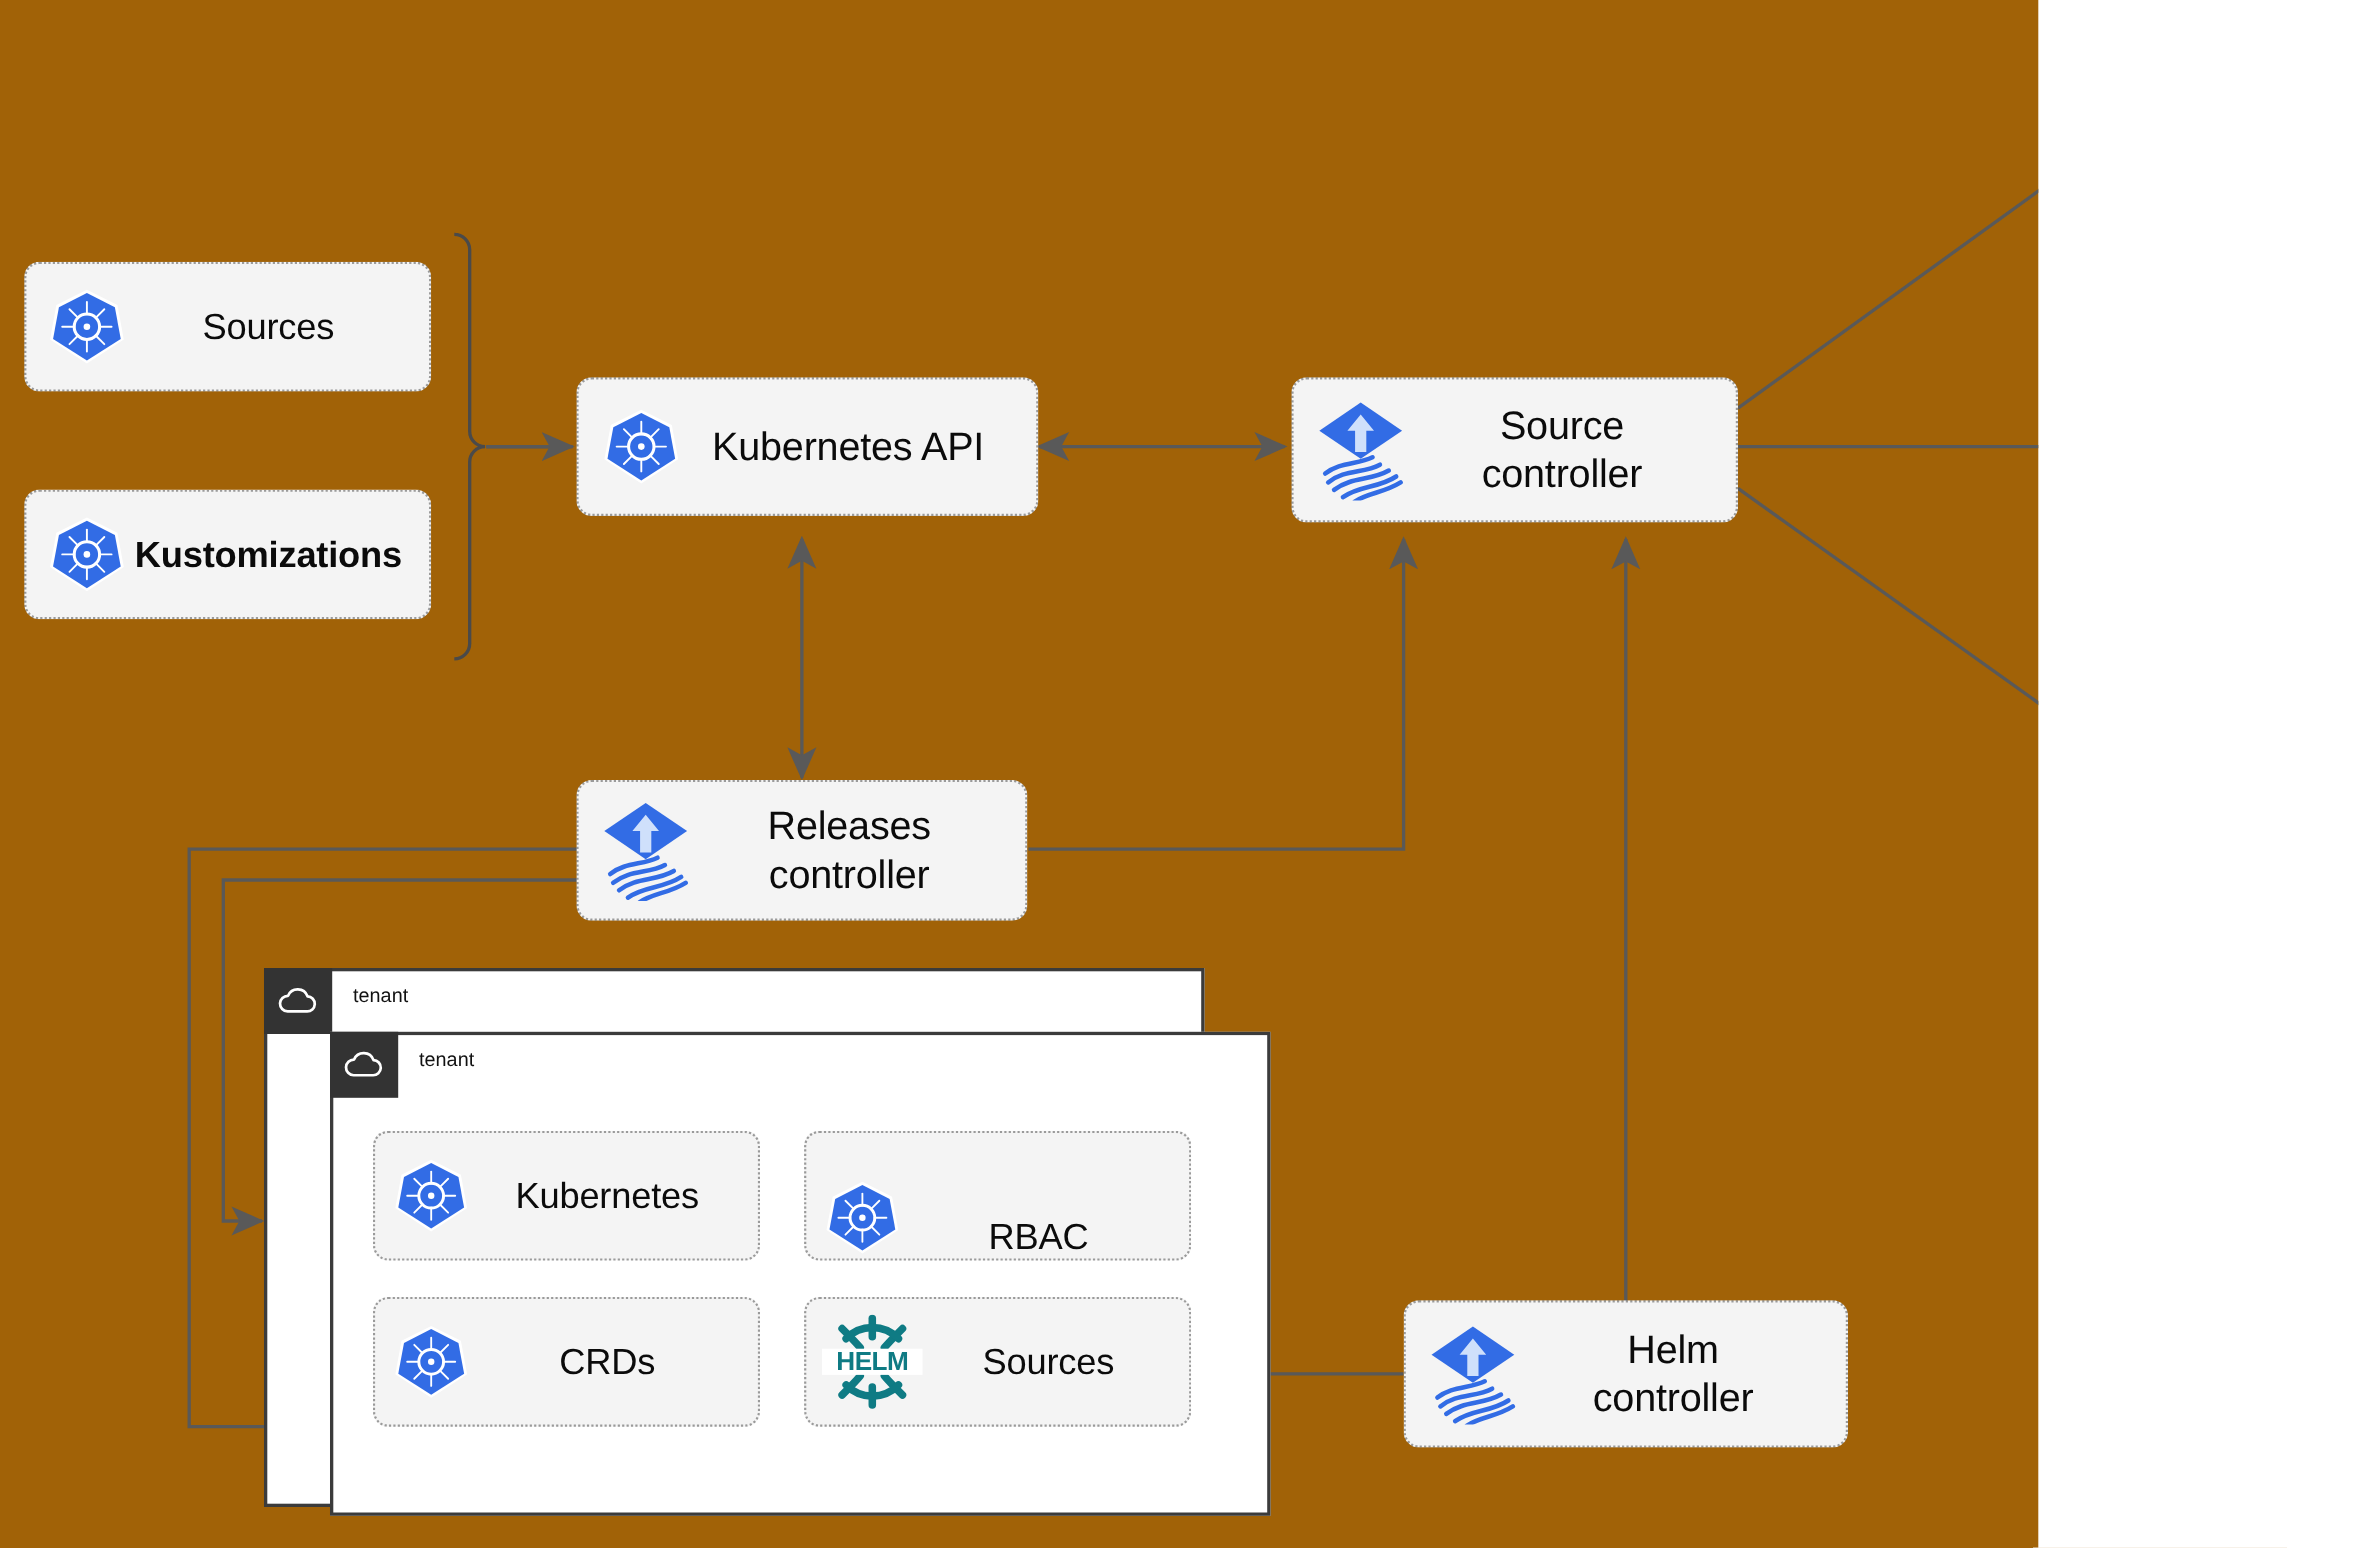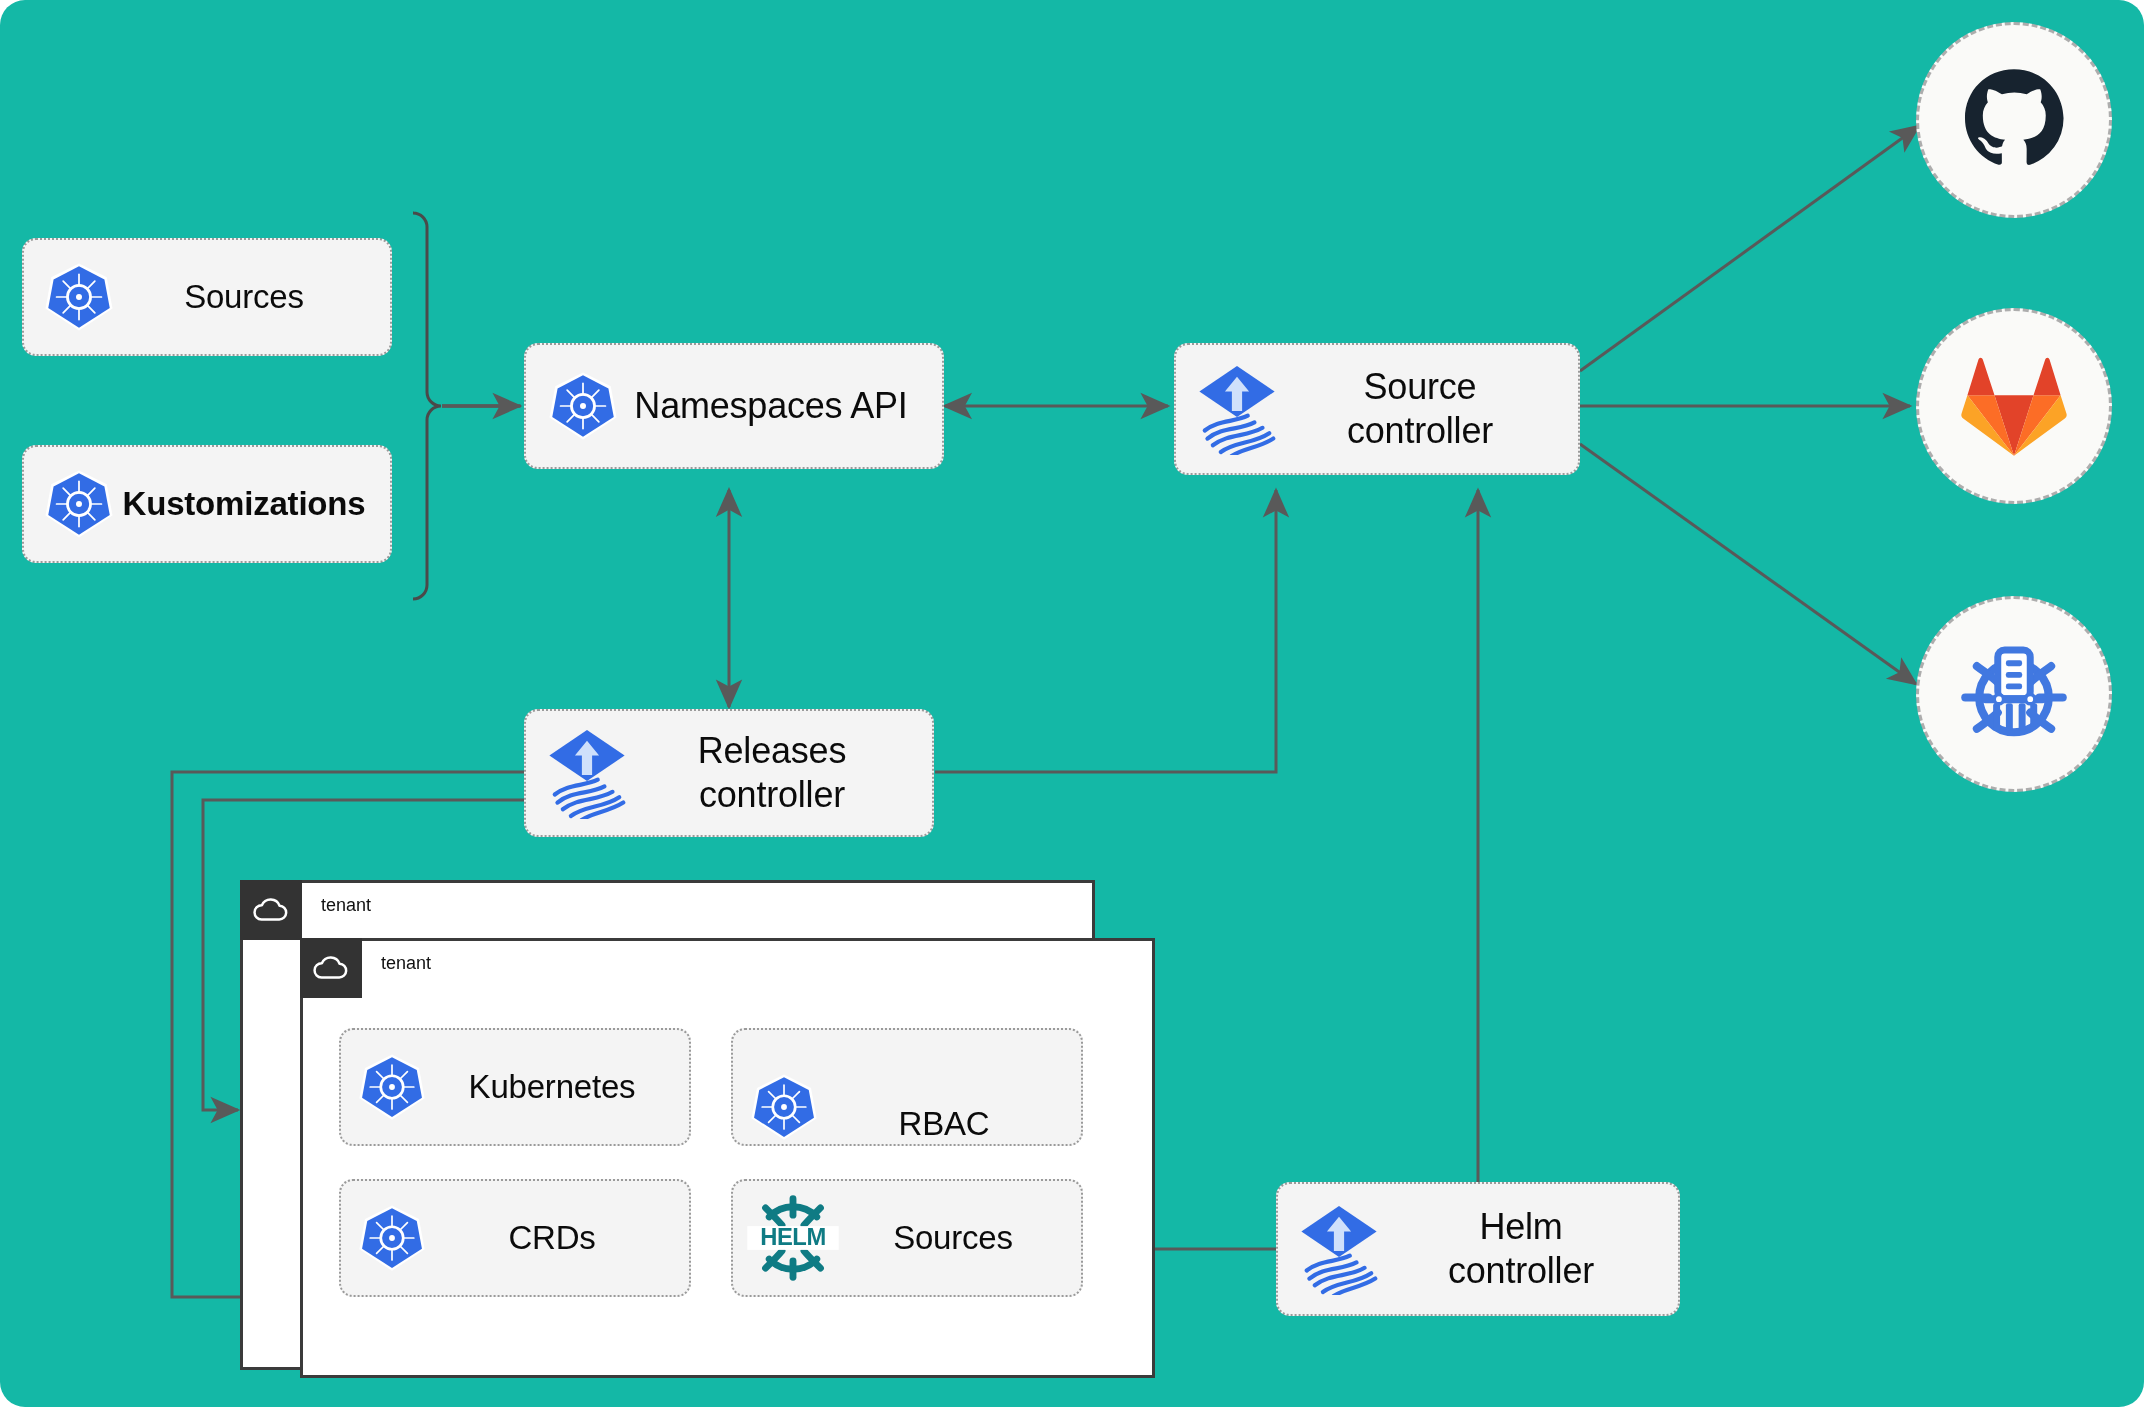--- a/index.html
+++ b/index.html
@@ -1,17 +1,17 @@
 <!DOCTYPE html>
 <html><head>
 <meta charset="utf-8">
 <style>
   html,body{margin:0;padding:0;background:#ffffff;}
   body{font-family:"Liberation Sans",sans-serif;}
-  #stage{position:relative;width:2144px;height:1407px;background:#14b8a6;overflow:hidden;border-radius:25px;}
+  #stage{position:relative;width:1853px;height:1407px;background:#a16207;overflow:hidden;}
   #edges{position:absolute;left:0;top:0;width:2144px;height:1407px;pointer-events:none;}
 
   .node{position:absolute;box-sizing:border-box;background:#f4f4f4;
         border:2px dotted #9a9a9a;border-radius:14px;display:flex;align-items:center;}
   .node .ico{flex:0 0 auto;display:flex;align-items:center;justify-content:center;}
   .node .lbl{flex:1 1 auto;text-align:center;color:#0b0b0b;line-height:1.22;
              white-space:pre-line;letter-spacing:-.2px;}
 
   .circ{position:absolute;box-sizing:border-box;border:3px dashed #adadad;border-radius:50%;
         background:#fafaf8;display:flex;align-items:center;justify-content:center;}
@@ -127,21 +127,21 @@
             <line x1="32" y1="41.7" x2="32" y2="51.5"></line>
           <line x1="12.6" y1="32" x2="22.2" y2="32"></line>
             <line x1="41.8" y1="32" x2="51.4" y2="32"></line>
           <line x1="18.3" y1="18.3" x2="25.1" y2="25.1"></line>
             <line x1="38.9" y1="38.9" x2="45.7" y2="45.7"></line>
           <line x1="45.7" y1="18.3" x2="38.9" y2="25.1"></line>
             <line x1="25.1" y1="38.9" x2="18.3" y2="45.7"></line>
         </g>
       </svg>
     </span>
-    <span class="lbl" style="font-size:36px;">Namespaces API</span>
+    <span class="lbl" style="font-size:36px;">Kubernetes API</span>
   </div>
 
   <div class="node" style="left:1174px;top:343px;width:406px;height:132px;padding:0 18px;justify-content:flex-end;">
     <span class="ico flux-wrap">
       <svg viewBox="0 0 64 68" width="86" height="92">
         <polygon points="32,2 60,21 32,40 4,21" fill="#326ce5"></polygon>
         <path d="M32,10 l9,11 h-5.2 v14.5 h-7.6 V21 H23 Z" fill="#cfe0fb"></path>
         <g stroke="#326ce5" stroke-width="3.1" stroke-linecap="round" fill="none">
           <path d="M8,50 C18,42 30,44 40,39"></path>
           <path d="M10,56 C21,47 34,50 45,44"></path>

